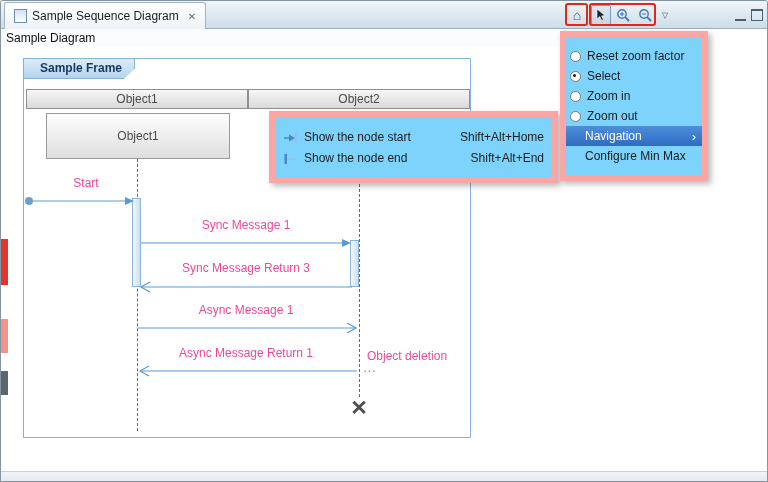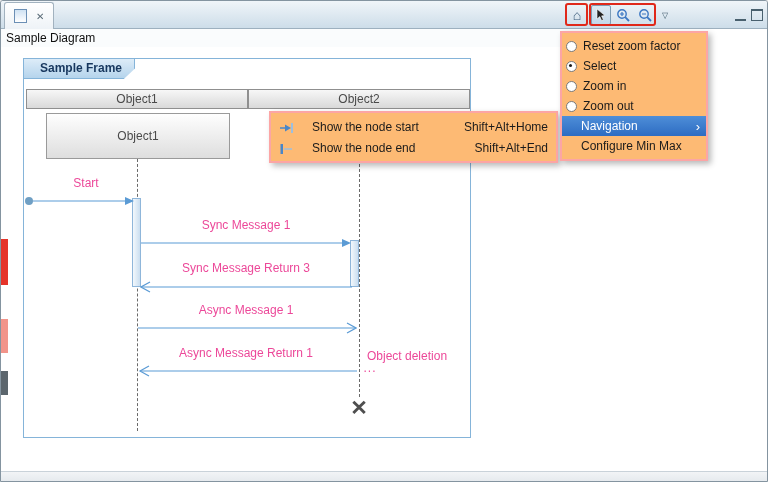--- a/index.html
+++ b/index.html
@@ -37,40 +37,41 @@
        display:flex;align-items:center;justify-content:center}
   .obox{background:linear-gradient(#fefefe,#dedede);border:1px solid #9a9a9a;display:flex;align-items:center;
         justify-content:center;font-size:12px;color:#4a4a4a}
   .life{width:0;border-left:1px dashed #6a6a6a}
   .act{background:linear-gradient(to right,#f3f8fc,#cadef0);border:1px solid #8fb6da}
   .mlabel{font-size:12px;color:#ec4899;text-align:center;white-space:nowrap}
   .startdot{width:8px;height:8px;border-radius:50%;background:#6f9fc4}
   .destroy{font-size:21px;font-weight:bold;color:#4f4f4f;text-align:center}
 
   
-  .menu{background:#fdba74;border:2px solid #fca5a5;box-shadow:3px 3px 6px rgba(0,0,0,.28);z-index:30;padding:3px 0}
+  .menu{background:#7dd3fc;border:6px solid #fca5a5;box-shadow:3px 3px 6px rgba(0,0,0,.28);z-index:30;padding:9px 0}
   .mi{display:flex;align-items:center;height:20px;padding:0 6px 0 4px;font-size:12px;color:#1b1b1b;cursor:default}
   .radio{width:9px;height:9px;border:1px solid #7a7a7a;border-radius:50%;margin-right:6px;flex:none;position:relative;background:#fff}
   .radio.on::after{content:"";position:absolute;left:2px;top:2px;width:3px;height:3px;background:#1b1b1b;border-radius:50%}
   .spacer{width:15px;flex:none}
   .mi.hl{background:linear-gradient(#4e8ed8,#2d6cc2);color:#fff}
   .arrow-r{margin-left:auto;font-size:13px;line-height:1}
-  .smi{display:flex;align-items:center;height:21px;padding:0 8px;font-size:12px;color:#1b1b1b;gap:18px;cursor:default}
+  .smi{display:flex;align-items:center;height:21px;padding:0 8px;font-size:12px;color:#1b1b1b;gap:6px;cursor:default}
   .shortcut{margin-left:auto;padding-left:18px}
 
   .bottomstrip{left:0;top:470px;width:768px;height:12px;background:linear-gradient(#f2f4f6,#e3e8ec);border-top:1px solid #c9d2d9}
 </style>
 </head>
 <body>
 
 <div id="win">
 
   <div class="abs tabbar">
     <div class="abs tab">
       <span class="tab-icon"></span>
+      <span>Sample Sequence Diagram</span>
       <span class="tab-close">✕</span>
     </div>
 
     <div class="abs toolbtn" style="left:566px;top:4px">
       <span class="home-glyph">⌂</span>
     </div>
     <div class="abs toolbtn pressed" style="left:590px;top:4px">
       <svg width="12" height="14">
         <path d="M2 1 L2 11 L4.8 8.6 L6.6 12.6 L8.4 11.8 L6.6 7.9 L10 7.6 Z" fill="#222" stroke="#fff" stroke-width="0.6"></path>
       </svg>

